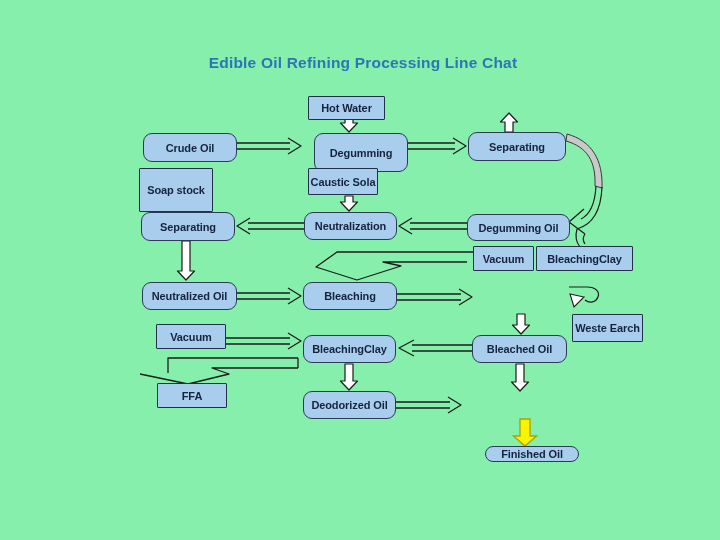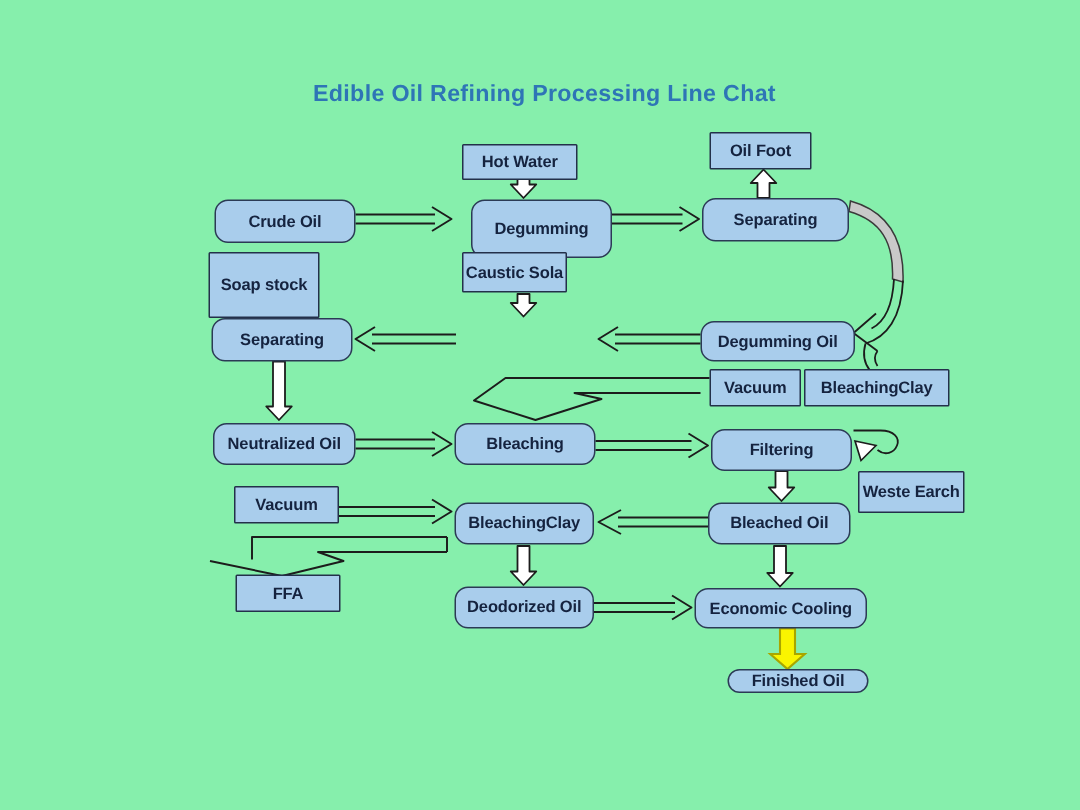--- a/index.html
+++ b/index.html
@@ -67,35 +67,33 @@
 
     <g>
       <path class="openline" d="M569,287 H587 C596,287 600,292 598,297 C596,302 590,304 585,300"></path>
       <path d="M570,294 L584,297 L574,307 Z" fill="#ffffff" stroke="#1c1c1c" stroke-width="1.1"></path>
     </g>
 
     <path d="M520,419 H530 V436 H536.5 L525,446 L513.5,436 H520 Z" fill="#FAF400" stroke="#A8A500" stroke-width="1.4"></path>
   </svg>
 
   <div class="bx sq" style="left:308px;top:96px;width:77px;height:24px">Hot Water</div>
-  <div class="bx sq" style="left:473px;top:88px;width:68px;height:25px">Oil Foot</div>
   <div class="bx rd" style="left:143px;top:133px;width:94px;height:29px">Crude Oil</div>
   <div class="bx rd" style="left:314px;top:133px;width:94px;height:39px">Degumming</div>
   <div class="bx rd" style="left:468px;top:132px;width:98px;height:29px">Separating</div>
   <div class="bx sq" style="left:139px;top:168px;width:74px;height:44px">Soap stock</div>
   <div class="bx sq" style="left:308px;top:168px;width:70px;height:27px">Caustic Sola</div>
   <div class="bx rd" style="left:141px;top:212px;width:94px;height:29px">Separating</div>
+  <div class="bx rd" style="left:304px;top:212px;width:93px;height:28px">Neutralization</div>
   <div class="bx rd" style="left:467px;top:214px;width:103px;height:27px">Degumming Oil</div>
   <div class="bx sq" style="left:473px;top:246px;width:61px;height:25px">Vacuum</div>
   <div class="bx sq" style="left:536px;top:246px;width:97px;height:25px">BleachingClay</div>
   <div class="bx rd" style="left:142px;top:282px;width:95px;height:28px">Neutralized Oil</div>
   <div class="bx rd" style="left:303px;top:282px;width:94px;height:28px">Bleaching</div>
-  <div class="bx rd" style="left:474px;top:286px;width:94px;height:28px">Filtering</div>
   <div class="bx sq" style="left:572px;top:314px;width:71px;height:28px">Weste Earch</div>
   <div class="bx sq" style="left:156px;top:324px;width:70px;height:25px">Vacuum</div>
   <div class="bx rd" style="left:303px;top:335px;width:93px;height:28px">BleachingClay</div>
   <div class="bx rd" style="left:472px;top:335px;width:95px;height:28px">Bleached Oil</div>
   <div class="bx sq" style="left:157px;top:383px;width:70px;height:25px">FFA</div>
   <div class="bx rd" style="left:303px;top:391px;width:93px;height:28px">Deodorized Oil</div>
-  <div class="bx rd" style="left:463px;top:392px;width:115px;height:27px">Economic Cooling</div>
   <div class="bx rd" style="left:485px;top:446px;width:94px;height:16px">Finished Oil</div>
 
 </div>
 
 </body></html>

